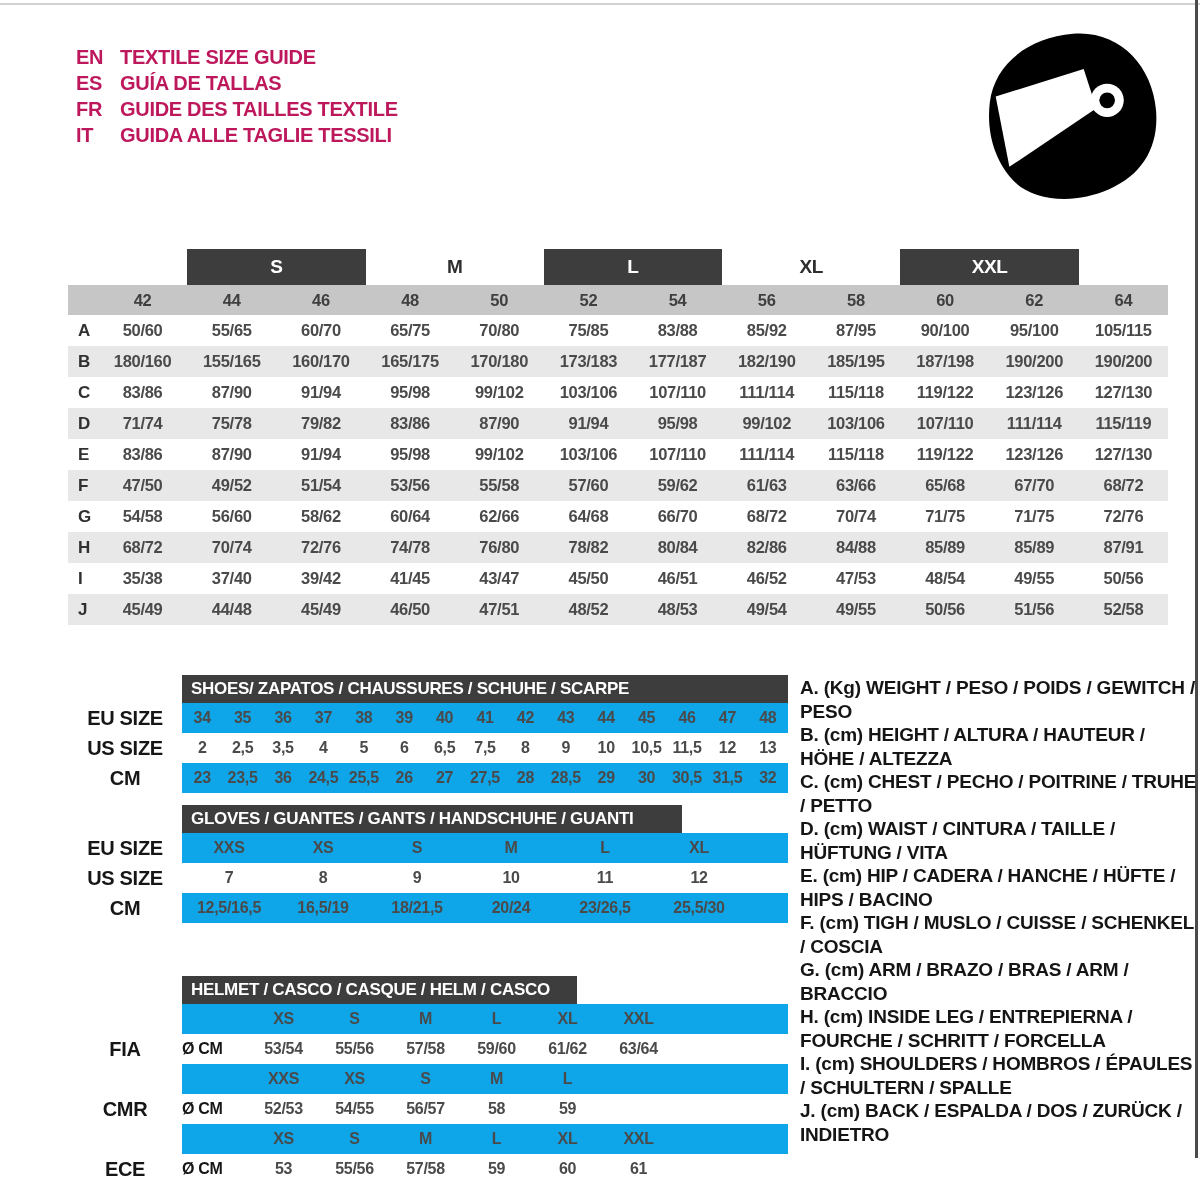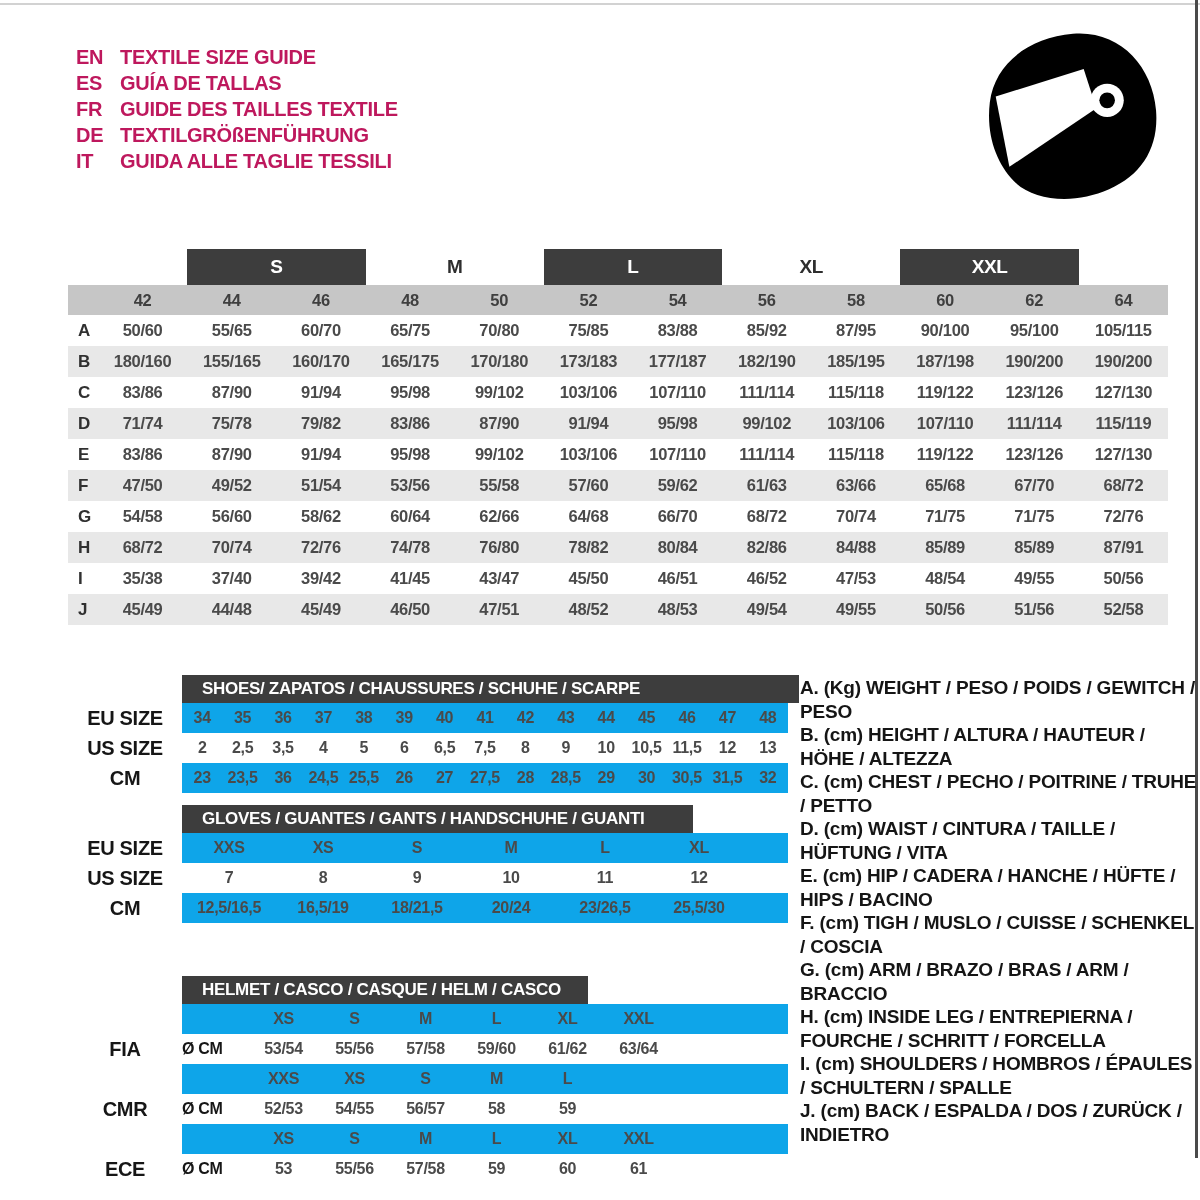--- a/index.html
+++ b/index.html
@@ -25,21 +25,21 @@
   .size-group.dark{background:#3d3d3d;color:#ffffff;}
   .num-row{background:#c6c6c6;height:30px;}
   .num-row .cell{line-height:30px;color:#3f3f3f;}
   .drow{height:31px;}
   #mainRows .drow:nth-child(even){background:#e8e8e8;}
   .cell{text-align:center;font-size:16.5px;line-height:31px;color:#4a4a4a;}
   .letter{text-align:left;padding-left:10px;color:#303030;font-size:17px;}
 
   
   .sections{position:absolute;left:68px;top:675px;width:720px;font-weight:bold;letter-spacing:-0.3px;}
-  .sec-bar{margin-left:114px;background:#3d3d3d;color:#fff;font-size:17px;height:28px;line-height:28px;padding-left:20px;white-space:nowrap;overflow:hidden;}
+  .sec-bar{margin-left:114px;background:#3d3d3d;color:#fff;font-size:17px;height:28px;line-height:28px;padding-left:9px;white-space:nowrap;overflow:hidden;}
   .w-shoes{width:597px;}
   .w-gloves{width:491px;}
   .w-helmet{width:386px;margin-top:29px;}
   .srow{display:flex;height:30px;}
   .row-label{width:114px;font-size:20px;line-height:30px;color:#161616;text-align:center;}
   .row-data{flex:1;display:grid;}
   .row-data.shaded{background:#0ea5e9;}
   .row-data .cell{line-height:30px;font-size:16px;}
   .g15{grid-template-columns:repeat(15,1fr);}
   .g6{grid-template-columns:repeat(6,94px);}
@@ -65,24 +65,20 @@
         <span class="lang-code">EN</span>
         <span>TEXTILE SIZE GUIDE</span>
       </div>
       <div class="lang-line">
         <span class="lang-code">ES</span>
         <span>GUÍA DE TALLAS</span>
       </div>
       <div class="lang-line">
         <span class="lang-code">FR</span>
         <span>GUIDE DES TAILLES TEXTILE</span>
-      </div>
-      <div class="lang-line">
-        <span class="lang-code">DE</span>
-        <span>TEXTILGRÖßENFÜHRUNG</span>
       </div>
       <div class="lang-line">
         <span class="lang-code">IT</span>
         <span>GUIDA ALLE TAGLIE TESSILI</span>
       </div>
     </div>
 
   <svg class="helmet-icon" viewBox="0 0 200 180" aria-hidden="true">
     <path fill="#000000" d="M103,6 C150,2 184,38 188,84 C191,122 174,150 140,165 C104,181 62,177 42,156 C25,138 14,110 18,76 C23,36 58,10 103,6 Z"></path>
     <path fill="#ffffff" d="M24,70 L114,42 L127,82 L38,142 Z"></path>

